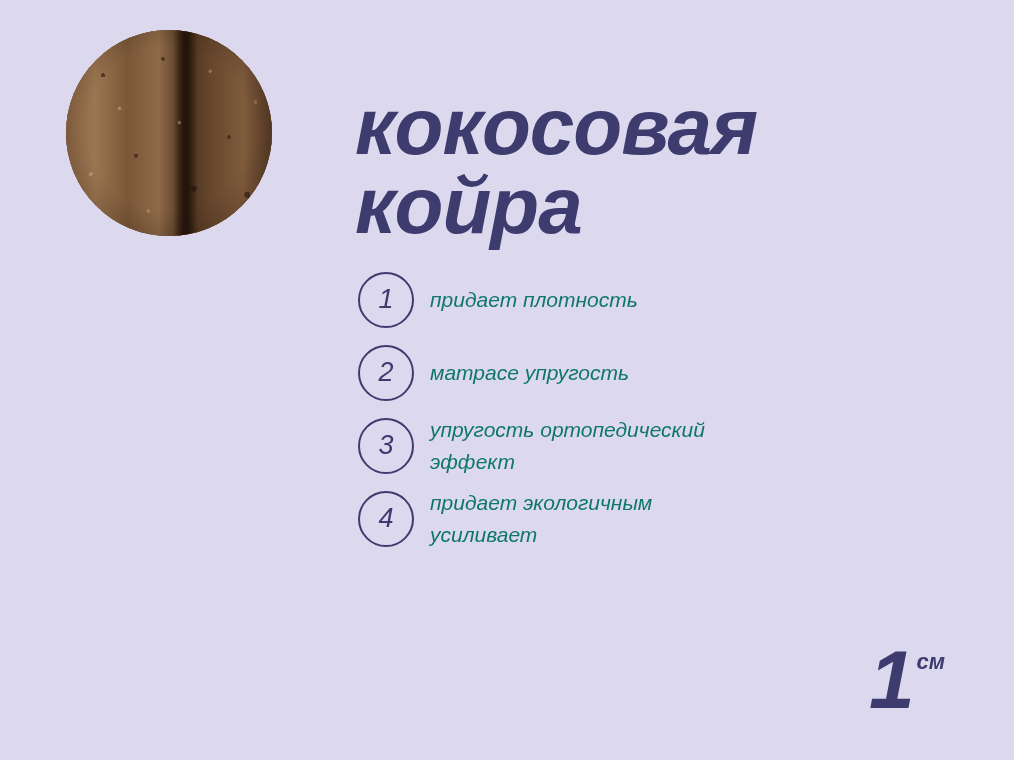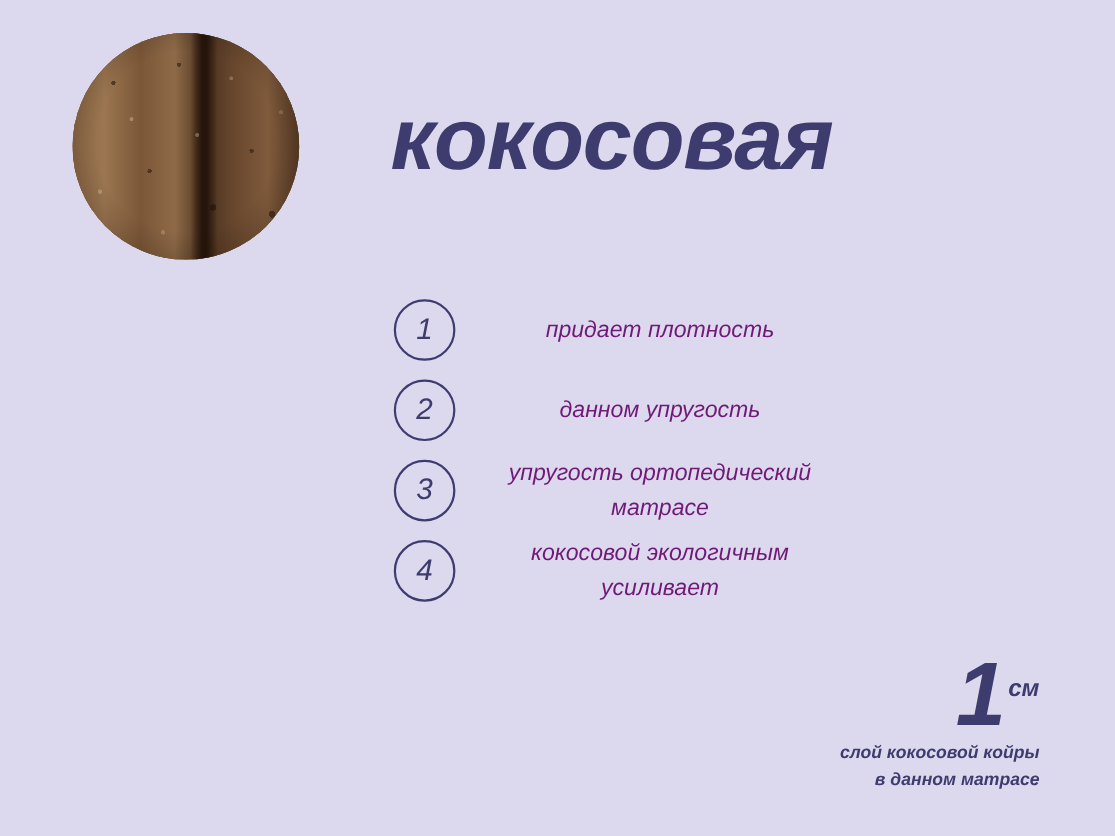--- a/index.html
+++ b/index.html
@@ -163,25 +163,24 @@
   .benefit-badge span { display: block; transform: translateY(-1px); }
   .benefit-text {
     position: absolute;
     left: 72px;
     top: 0;
     width: 340px;
     height: 56px;
     display: flex;
     flex-direction: column;
     justify-content: center;
-    color: #701a75;
+    color: #0f766e;
     font-size: 21px;
     font-weight: 500;
     line-height: 1.52;
-    text-align: center;
   }
   .benefit-text span { display: block; white-space: nowrap; }
 
   
   .callout {
     position: absolute;
     right: 69px;
     bottom: 38px;
     text-align: right;
     color: #3e3b6e;
@@ -196,21 +195,21 @@
   .callout-number {
     font-size: 82px;
     font-weight: 700;
     line-height: 0.86;
     letter-spacing: -1px;
   }
   .callout-unit {
     font-size: 22px;
     font-weight: 700;
     line-height: 1;
-    margin-top: 18px;
+    margin-top: 6px;
     margin-left: 3px;
   }
   .callout-caption {
     font-size: 16px;
     font-weight: 600;
     line-height: 1.52;
     white-space: nowrap;
   }
   .callout-caption span { display: block; }
 </style>
@@ -220,68 +219,65 @@
 <div class="slide">
 
   <div class="photo-circle">
     <div class="coir"></div>
     <div class="speckle"></div>
     <div class="vignette"></div>
   </div>
 
   <h1 class="title">
     <span class="line">кокосовая</span>
+    <span class="line">койра</span>
   </h1>
 
   <div class="benefits">
 
     <div class="benefit-row">
       <div class="benefit-badge">
         <span>1</span>
       </div>
       <div class="benefit-text">
         <span>придает плотность</span>
       </div>
     </div>
 
     <div class="benefit-row">
       <div class="benefit-badge">
         <span>2</span>
       </div>
       <div class="benefit-text">
-        <span>данном упругость</span>
+        <span>матрасе упругость</span>
       </div>
     </div>
 
     <div class="benefit-row">
       <div class="benefit-badge">
         <span>3</span>
       </div>
       <div class="benefit-text">
         <span>упругость ортопедический</span>
-        <span>матрасе</span>
+        <span>эффект</span>
       </div>
     </div>
 
     <div class="benefit-row">
       <div class="benefit-badge">
         <span>4</span>
       </div>
       <div class="benefit-text">
-        <span>кокосовой экологичным</span>
+        <span>придает экологичным</span>
         <span>усиливает</span>
       </div>
     </div>
 
   </div>
 
   <div class="callout">
     <div class="callout-value">
       <span class="callout-number">1</span>
       <span class="callout-unit">см</span>
     </div>
-    <div class="callout-caption">
-      <span>слой кокосовой койры</span>
-      <span>в данном матрасе</span>
-    </div>
   </div>
 
 </div>
 
 </body></html>

